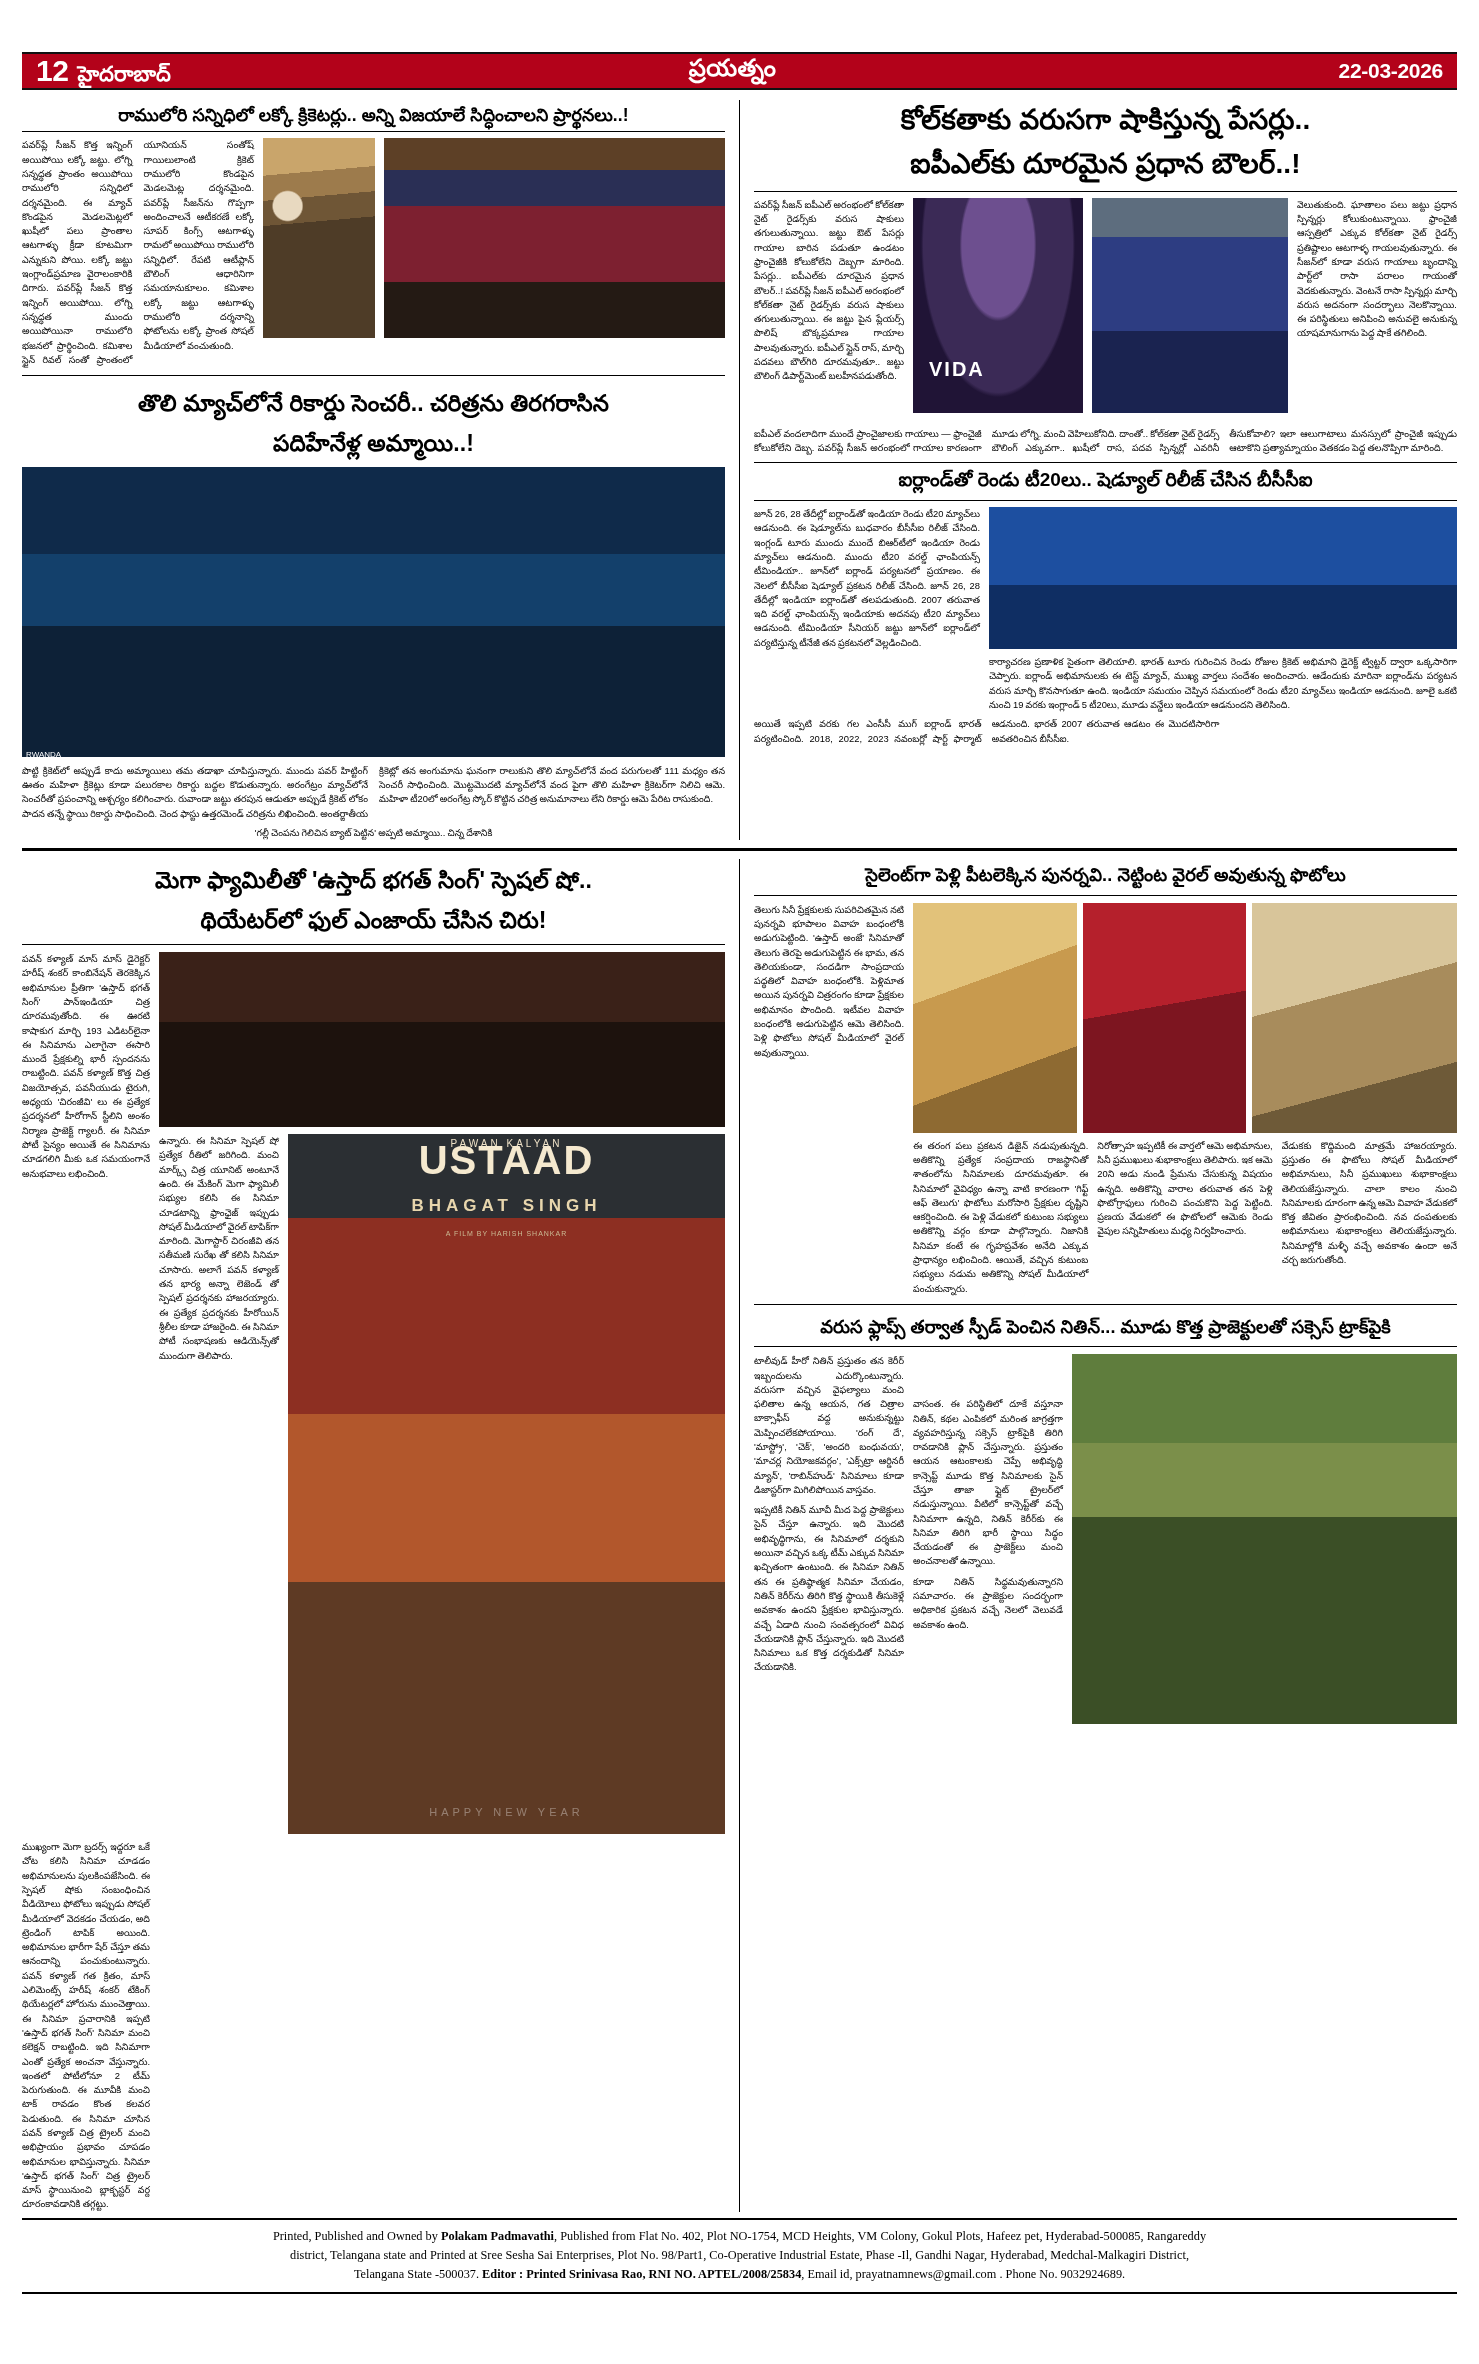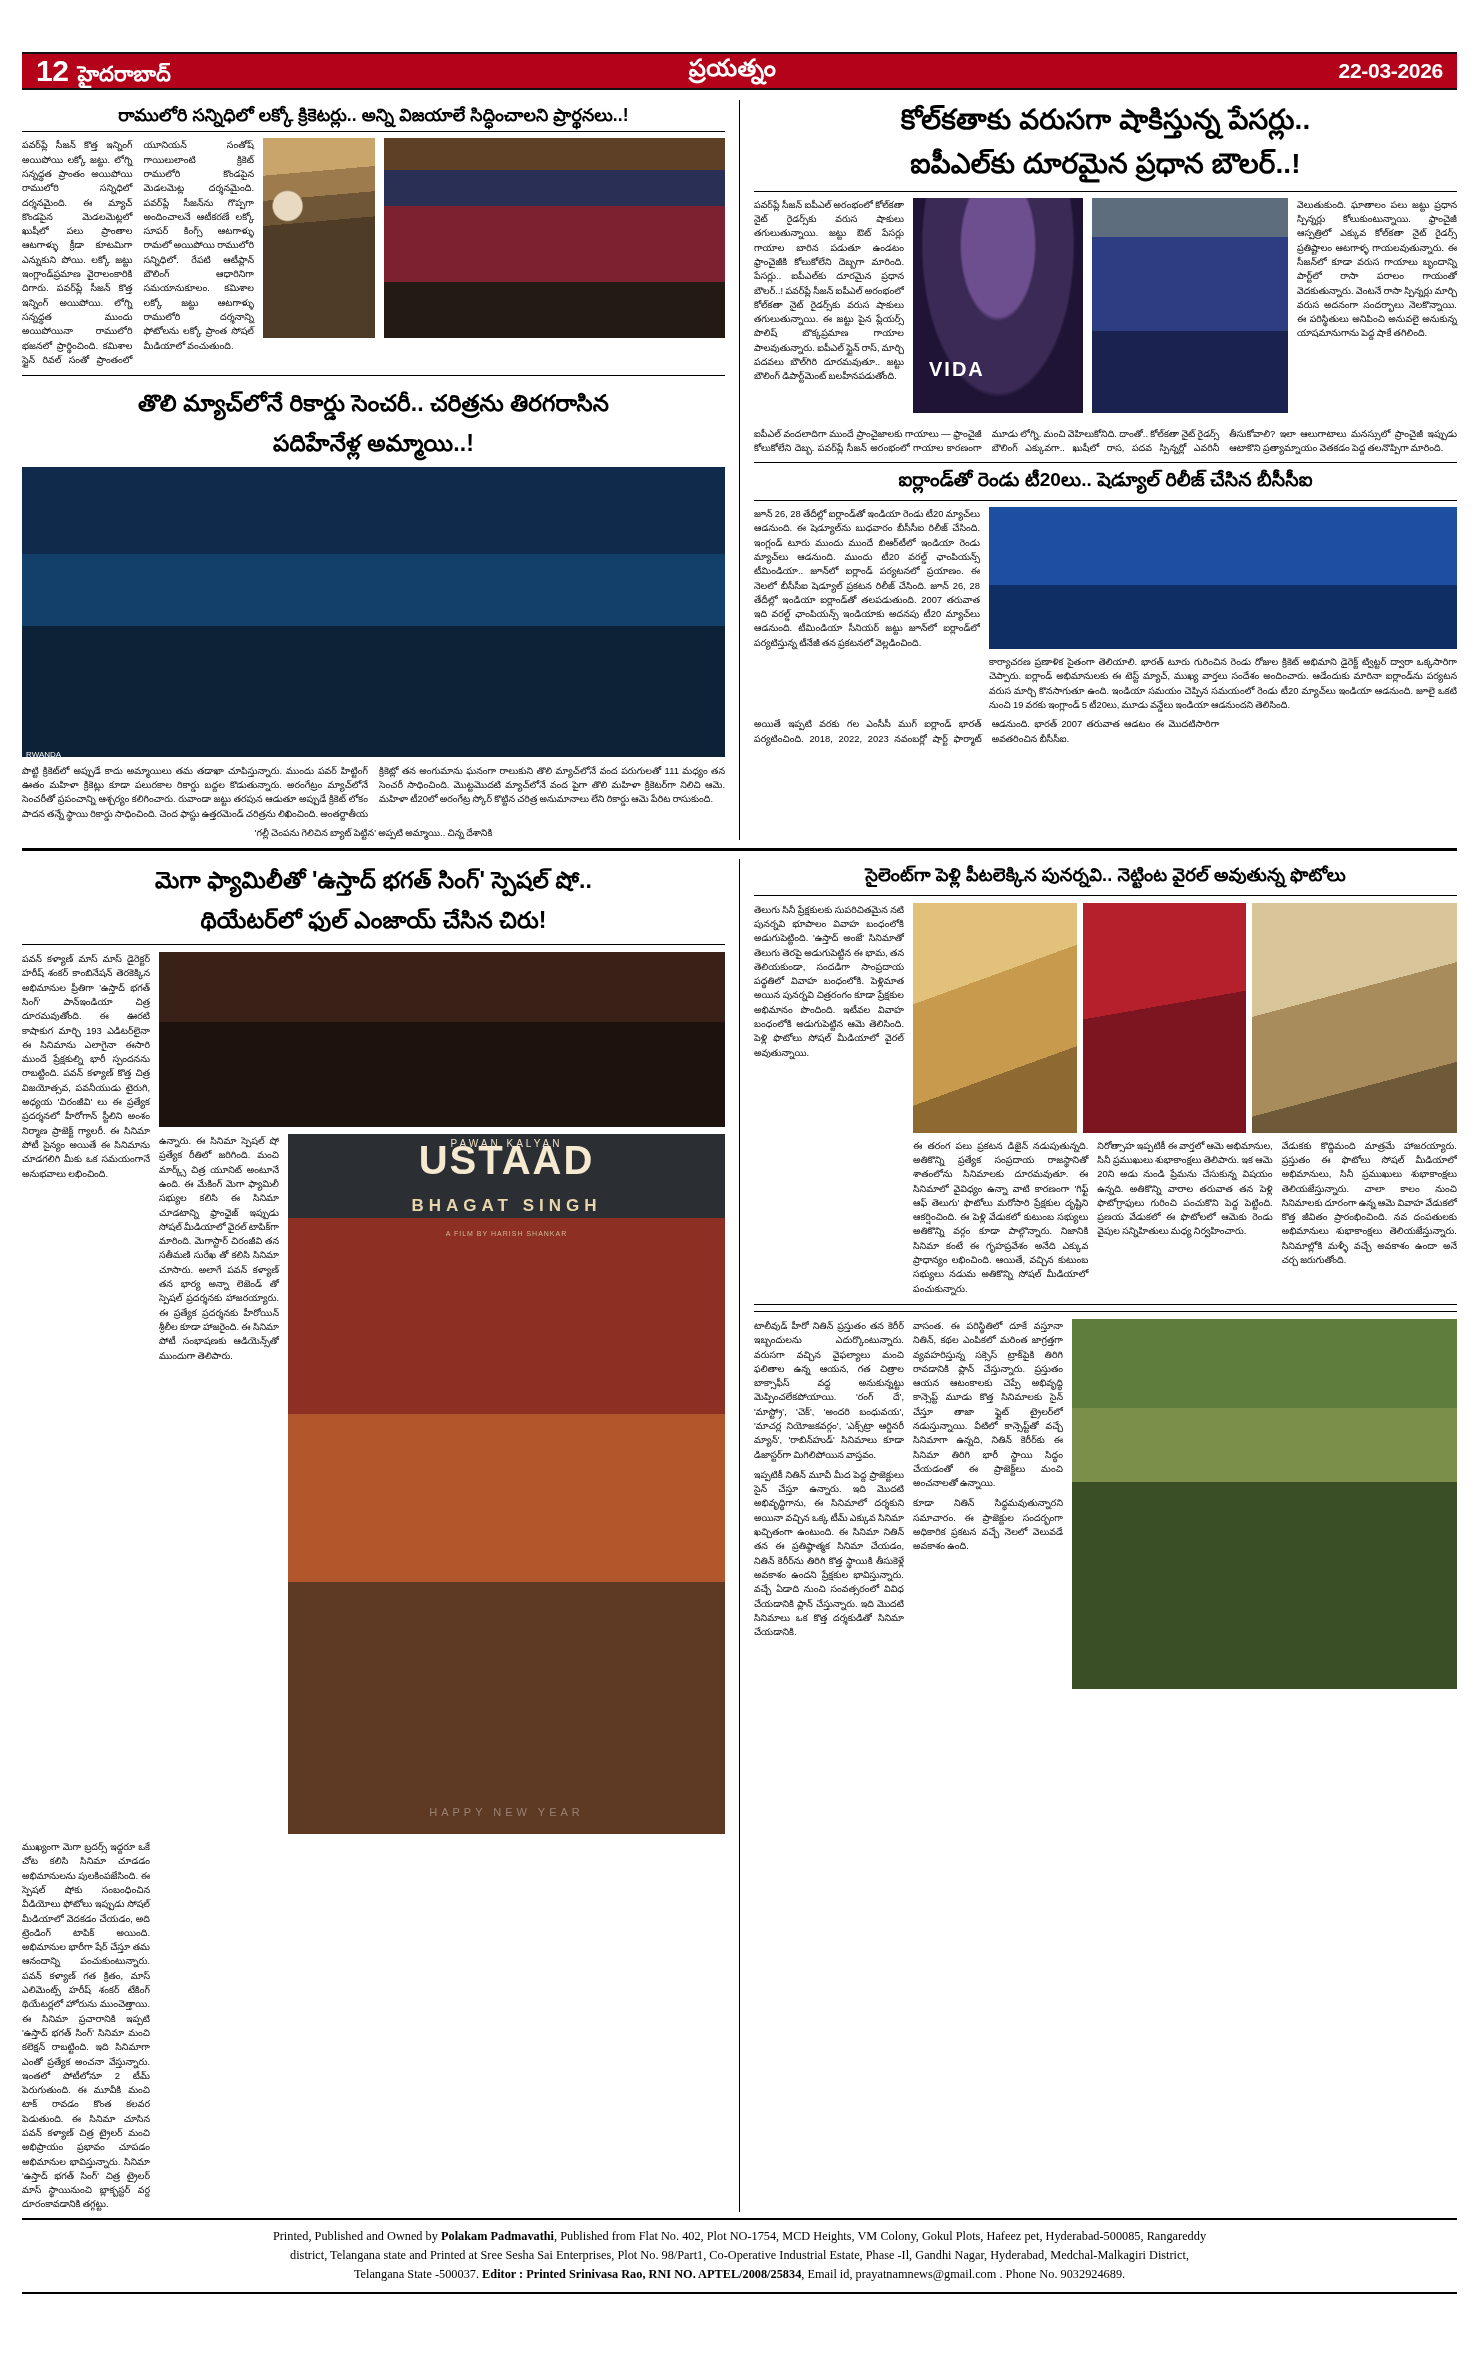--- a/index.html
+++ b/index.html
@@ -280,27 +280,28 @@
               <div class="body-txt" style="flex:1;">నిరోత్సాహ ఇప్పటికీ ఈ వార్తలో ఆమె అభిమానుల, సినీ ప్రముఖులు శుభాకాంక్షలు తెలిపారు. ఇక ఆమె 20ని అడు నుండి ప్రేమను చేసుకున్న విషయం ఉన్నది. అతికొన్ని వారాల తరువాత తన పెళ్లి ఫొటోగ్రాఫులు గురించి పంచుకొని పెద్ద పెట్టింది. ప్రణయ వేడుకలో ఈ ఫొటోలలో ఆమెకు రెండు వైపుల సన్నిహితులు మధ్య నిర్వహించారు.</div>
               <div class="body-txt" style="flex:1;">వేడుకకు కొద్దిమంది మాత్రమే హాజరయ్యారు. ప్రస్తుతం ఈ ఫొటోలు సోషల్ మీడియాలో అభిమానులు, సినీ ప్రముఖులు శుభాకాంక్షలు తెలియజేస్తున్నారు. చాలా కాలం నుంచి సినిమాలకు దూరంగా ఉన్న ఆమె వివాహ వేడుకలో కొత్త జీవితం ప్రారంభించింది. నవ దంపతులకు అభిమానులు శుభాకాంక్షలు తెలియజేస్తున్నారు. సినిమాల్లోకి మళ్ళీ వచ్చే అవకాశం ఉందా అనే చర్చ జరుగుతోంది.</div>
             </div>
           </div>
         </div>
       </div>
 
       <div class="rule" style="margin-top:8px;"></div>
 
       <div style="margin-top:6px;">
+        <div class="hl hl-sec2">వరుస ఫ్లాప్స్ తర్వాత స్పీడ్ పెంచిన నితిన్... మూడు కొత్త ప్రాజెక్టులతో సక్సెస్ ట్రాక్‌పైకి</div>
         <div class="rule-thin"></div>
         <div style="display:flex; gap:9px; margin-top:7px;">
           <div style="width:150px;">
             <div class="body-txt">టాలీవుడ్ హీరో నితిన్ ప్రస్తుతం తన కెరీర్ ఇబ్బందులను ఎదుర్కొంటున్నారు. వరుసగా వచ్చిన వైఫల్యాలు మంచి ఫలితాల ఉన్న ఆయన, గత చిత్రాల బాక్సాఫీస్ వద్ద అనుకున్నట్టు మెప్పించలేకపోయాయి. 'రంగ్ దే', 'మాస్ట్రో', 'చెక్', 'అందరి బంధువయ', 'మాచర్ల నియోజకవర్గం', 'ఎక్స్‌ట్రా ఆర్డినరీ మ్యాన్', 'రాబిన్‌హుడ్' సినిమాలు కూడా డిజాస్టర్‌గా మిగిలిపోయిన వాస్తవం.</div>
             <div class="body-txt" style="margin-top:6px;">ఇప్పటికీ నితిన్ మూవీ మీద పెద్ద ప్రాజెక్టులు సైన్ చేస్తూ ఉన్నారు. ఇది మొదటి అభివృద్ధిగాను, ఈ సినిమాలో దర్శకుని అయినా వచ్చిన ఒక్క టీమ్ ఎక్కువ సినిమా ఖచ్చితంగా ఉంటుంది. ఈ సినిమా నితిన్ తన ఈ ప్రతిష్ఠాత్మక సినిమా చేయడం, నితిన్ కెరీర్‌ను తిరిగి కొత్త స్థాయికి తీసుకెళ్లే అవకాశం ఉందని ప్రేక్షకుల భావిస్తున్నారు. వచ్చే ఏడాది నుంచి సంవత్సరంలో వివిధ చేయడానికి ప్లాన్ చేస్తున్నారు. ఇది మొదటి సినిమాలు ఒక కొత్త దర్శకుడితో సినిమా చేయడానికి.</div>
           </div>
-          <div style="width:150px;">
+          <div style="width:150px;margin-top:43px;">
             <div class="body-txt">వాసంత. ఈ పరిస్థితిలో దూకే వస్తూనా నితిన్, కథల ఎంపికలో మరింత జాగ్రత్తగా వ్యవహరిస్తున్న సక్సెస్ ట్రాక్‌పైకి తిరిగి రావడానికి ప్లాన్ చేస్తున్నారు. ప్రస్తుతం ఆయన ఆటంకాలకు చెప్పే అభివృద్ధి కాన్సెప్ట్ మూడు కొత్త సినిమాలకు సైన్ చేస్తూ తాజా ఫ్లైట్ ట్రైలర్‌లో నడుస్తున్నాయి. వీటిలో కాన్సెప్ట్‌తో వచ్చే సినిమాగా ఉన్నది, నితిన్ కెరీర్‌కు ఈ సినిమా తిరిగి భారీ స్థాయి సిద్ధం చేయడంతో ఈ ప్రాజెక్ట్‌లు మంచి అంచనాలతో ఉన్నాయి.</div>
             <div class="body-txt" style="margin-top:6px;">కూడా నితిన్ సిద్ధమవుతున్నారని సమాచారం. ఈ ప్రాజెక్టుల సందర్భంగా అధికారిక ప్రకటన వచ్చే నెలలో వెలువడే అవకాశం ఉంది.</div>
           </div>
           <div class="figwrap" style="flex:1;">
             <div class="photo ph-nithiin" style="width:100%;height:370px;"></div>
           </div>
         </div>
       </div>
     </div>
   </div>

